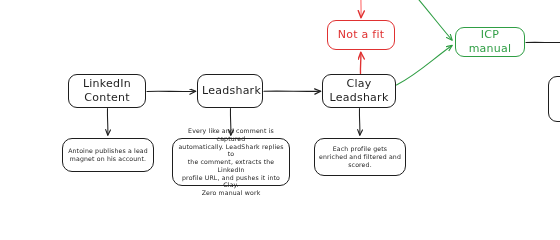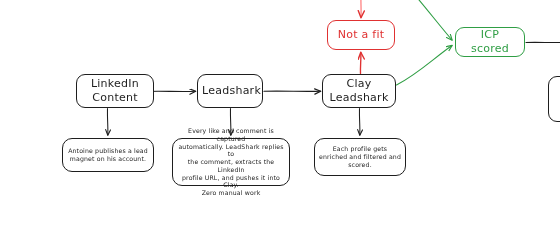--- a/index.html
+++ b/index.html
@@ -99,38 +99,38 @@
 
     <path d="M526,42.5 C540,42.2 552,42.8 566,42.4" fill="none" stroke="#1e1e1e" stroke-width="1.15" stroke-linecap="round"></path>
 
     <path d="M107.5,108.5 C107.2,119 108.2,127 107.8,135" fill="none" stroke="#1e1e1e" stroke-width="1.05" stroke-linecap="round" marker-end="url(#ah-dark)"></path>
 
     <path d="M230.5,108.5 C230.2,119 231.2,127 230.8,135" fill="none" stroke="#1e1e1e" stroke-width="1.05" stroke-linecap="round" marker-end="url(#ah-dark)"></path>
 
     <path d="M359.5,108.5 C359.2,119 360.2,127 359.8,135" fill="none" stroke="#1e1e1e" stroke-width="1.05" stroke-linecap="round" marker-end="url(#ah-dark)"></path>
   </svg>
 
-  <div class="node n-process" style="left:76px; top:74px; width:78px; height:34px;">
+  <div class="node n-process" style="left:68px; top:74px; width:78px; height:34px;">
     <span class="node-label">LinkedIn Content</span>
   </div>
 
   <div class="node n-process" style="left:197px; top:74px; width:66px; height:34px;text-align:right;">
     <span class="node-label">Leadshark</span>
   </div>
 
   <div class="node n-process" style="left:322px; top:74px; width:74px; height:34px;">
     <span class="node-label">Clay Leadshark</span>
   </div>
 
   <div class="node n-process n-danger" style="left:327px; top:20px; width:68px; height:30px;">
     <span class="node-label">Not a fit</span>
   </div>
 
   <div class="node n-process n-success" style="left:455px; top:27px; width:70px; height:30px;">
-    <span class="node-label">ICP scored</span>
+    <span class="node-label">ICP manual</span>
   </div>
 
   <div class="node n-process n-clipped" style="left:548px; top:76px; width:34px; height:46px;">
     <span class="node-label"></span>
   </div>
 
   <div class="node n-note" style="left:62px; top:138px; width:92px; height:34px;">
     <span class="node-label">Antoine publishes a lead
 magnet on his account.</span>
   </div>

